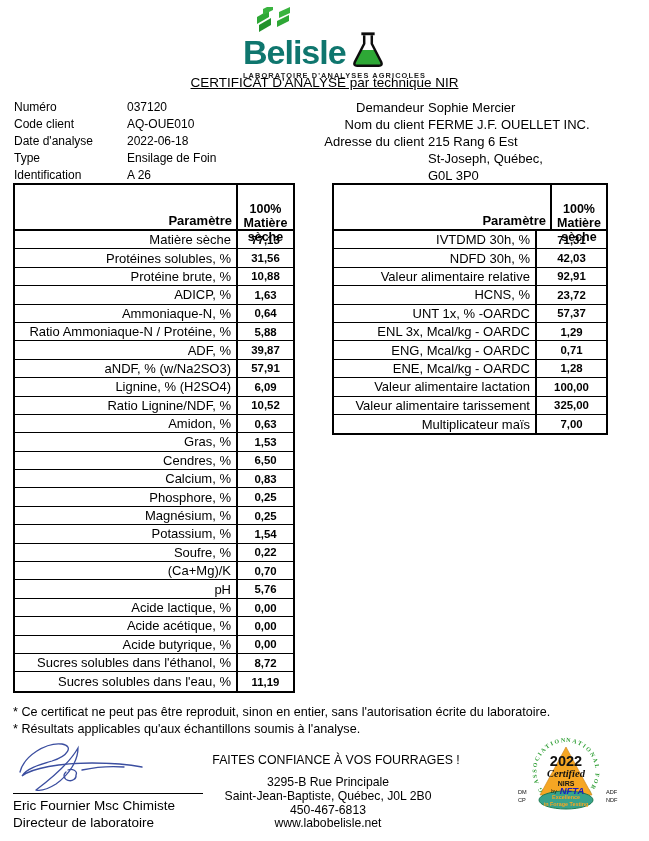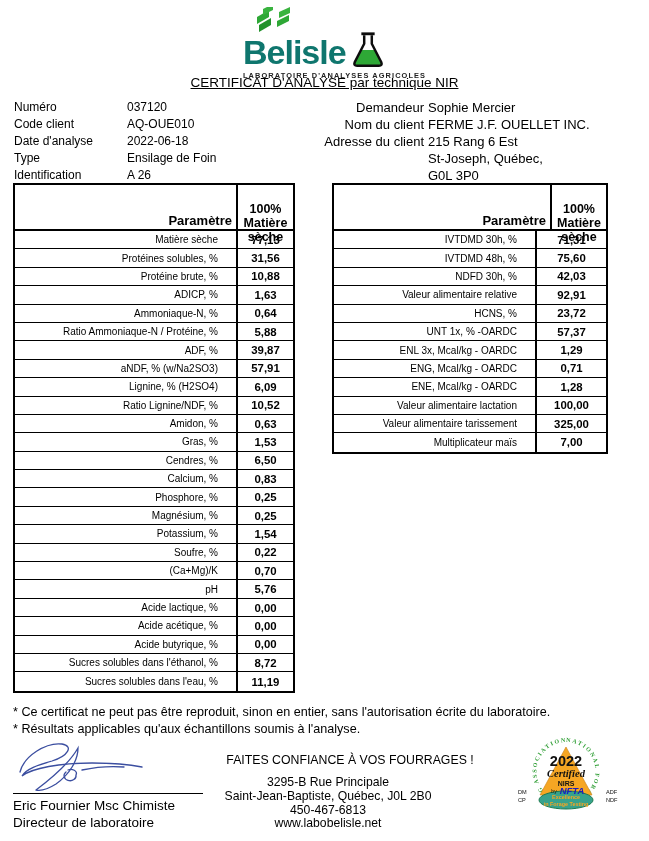--- a/index.html
+++ b/index.html
@@ -33,31 +33,31 @@
   .atable-right{left:332px;width:276px;}
   .thead{display:flex;height:46px;border-bottom:2px solid #000;box-sizing:border-box;}
   .thead .hp{flex:1;display:flex;align-items:flex-end;justify-content:flex-end;
              font-weight:bold;font-size:13px;padding:0 4px 1px 0;}
   .thead .hv{width:57px;border-left:2px solid #000;box-sizing:border-box;font-weight:bold;
              font-size:12.5px;line-height:14px;text-align:center;white-space:pre-line;padding-top:17px;}
   .atable-right .thead .hv{width:56px;}
   .trow{display:flex;height:18.4px;box-sizing:border-box;border-bottom:1px solid #000;}
   .trow:last-child{border-bottom:none;}
   .tlabel{flex:1;display:flex;align-items:center;justify-content:flex-end;
-          font-size:10px;padding-right:18px;white-space:nowrap;}
+          font-size:13px;padding-right:5px;white-space:nowrap;}
   .tvalue{width:57px;border-left:2px solid #000;box-sizing:border-box;display:flex;
           align-items:center;justify-content:center;font-size:11.4px;font-weight:bold;}
   .atable-right .tvalue{width:71px;}
 
   
   .notes{position:absolute;left:13px;top:704px;font-size:12.6px;line-height:16.5px;}
   .sig-svg{position:absolute;left:12px;top:736px;}
   .sig-line{position:absolute;left:13px;top:793px;width:190px;border-top:1.5px solid #000;}
   .sig-name{position:absolute;left:13px;top:797px;font-size:13.5px;line-height:17px;}
-  .slogan{position:absolute;left:200px;top:753px;width:300px;text-align:center;font-size:12.3px;}
+  .slogan{position:absolute;left:186px;top:753px;width:300px;text-align:center;font-size:12.3px;}
   .address{position:absolute;left:178px;top:776px;width:300px;text-align:center;
            font-family:Liberation Sans, sans-serif;font-size:12.2px;line-height:13.8px;}
   .seal{position:absolute;left:512px;top:733px;}
 </style>
 </head>
 <body>
 
 <div class="page">
 
   <div class="logo">
@@ -280,24 +280,20 @@
 Matière
 sèche</div>
     </div>
     <div>
 
         <div class="trow">
           <div class="tlabel">IVTDMD 30h, %</div>
           <div class="tvalue">71,31</div>
         </div>
 
-        <div class="trow">
-          <div class="tlabel">IVTDMD 48h, %</div>
-          <div class="tvalue">75,60</div>
-        </div>
 
         <div class="trow">
           <div class="tlabel">NDFD 30h, %</div>
           <div class="tvalue">42,03</div>
         </div>
 
         <div class="trow">
           <div class="tlabel">Valeur alimentaire relative</div>
           <div class="tvalue">92,91</div>
         </div>

